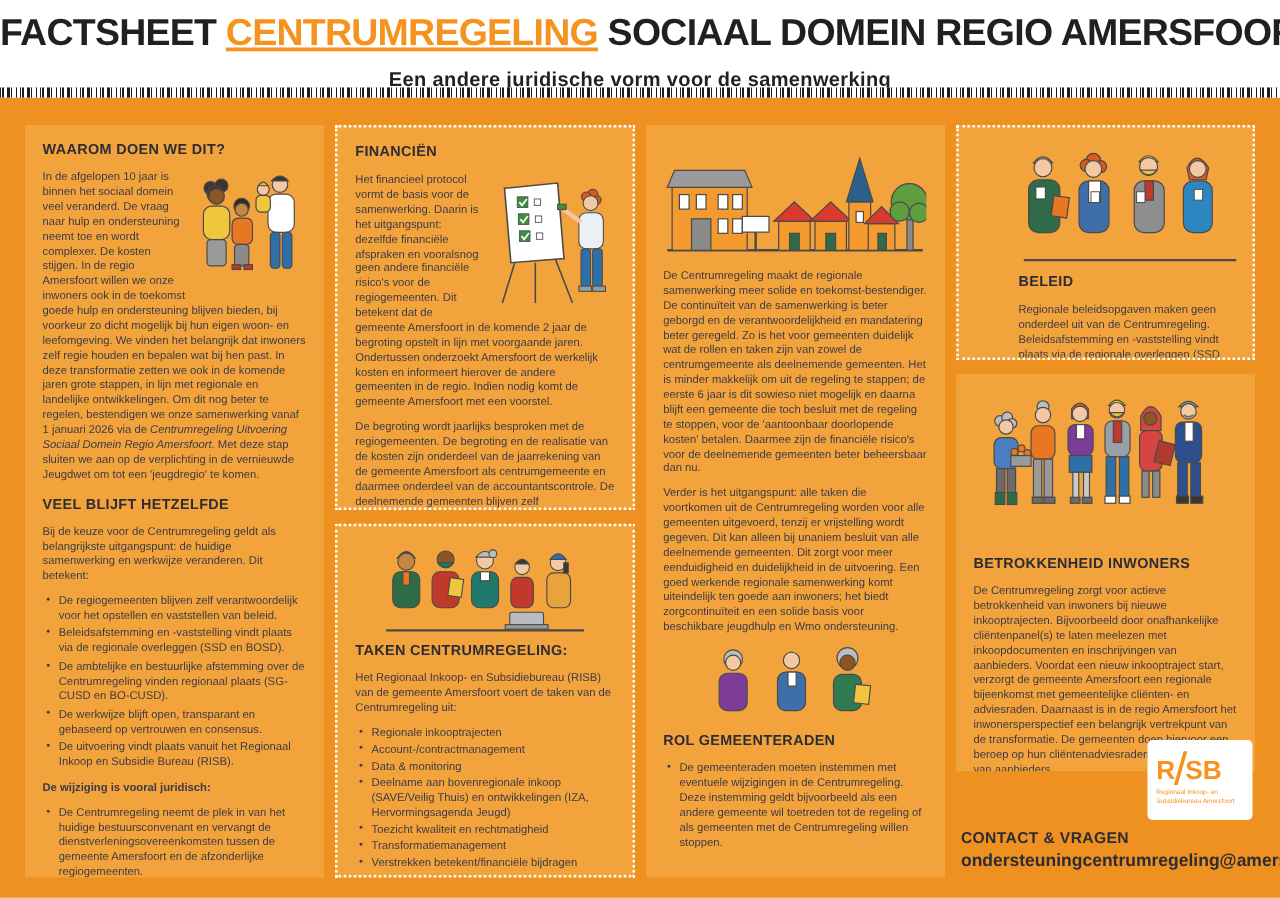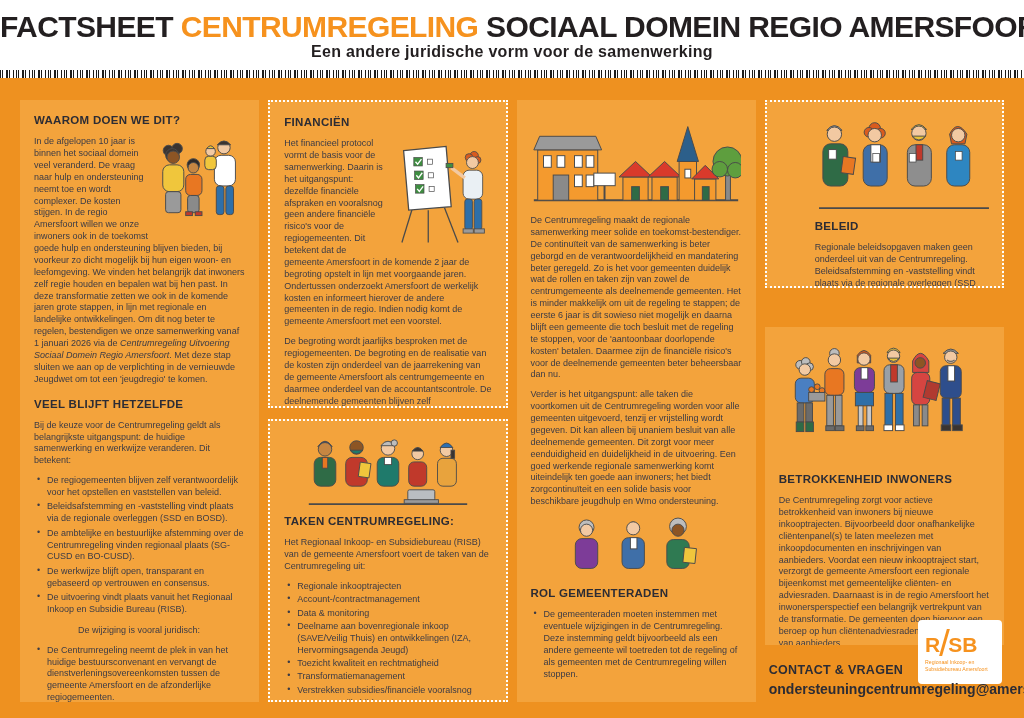--- a/index.html
+++ b/index.html
@@ -3,48 +3,48 @@
 <meta charset="utf-8">
 <style>
   * { margin:0; padding:0; box-sizing:border-box; }
   html,body { width:1024px; }
   body { font-family:"Liberation Sans", sans-serif; }
   .page { position:relative; width:1024px; height:718px; background:#EE9120; overflow:hidden; }
 
   
   .header { position:absolute; top:0; left:0; right:0; height:70px; background:#ffffff; text-align:center; }
   .title { padding-top:11px; font-size:30px; font-weight:bold; color:#231f20; letter-spacing:-0.6px; line-height:1.05; white-space:nowrap; }
-  .title .hl { color:#F6921E; }
-  .subtitle { font-size:16px; font-weight:bold; color:#231f20; margin-top:0; letter-spacing:0.3px; }
+  .title .hl { color:#F6921E;text-decoration:underline; }
+  .subtitle { font-size:16px; font-weight:bold; color:#231f20; margin-top:13px; letter-spacing:0.3px; }
   .barcode { position:absolute; top:70px; left:0; right:0; height:8px; background-color:#ffffff;
     background-image:repeating-linear-gradient(90deg,#1d1d1b 0 1px,#ffffff 1px 2px,#1d1d1b 2px 3px,#ffffff 3px 6px,#1d1d1b 6px 8px,#ffffff 8px 9px,#1d1d1b 9px 10px,#ffffff 10px 13px,#1d1d1b 13px 14px,#ffffff 14px 16px); }
 
   
   .columns { position:absolute; top:100px; left:20px; right:20px; height:602px; display:flex; gap:9px; }
   .col { flex:1; min-width:0; display:flex; flex-direction:column; gap:11px; }
   .panel { background:#F3A33C; padding:13px 14px; color:#3c3b45; font-size:9px; line-height:1.32; overflow:hidden; }
   .panel.dotted { border:2px dotted #ffffff; }
   .fill { flex:1; }
   h2 { font-size:11.5px; font-weight:bold; color:#2c2c34; letter-spacing:0.3px; margin:0 0 8px; }
   h2.spaced { margin-top:11px; clear:both; }
   p { margin:0 0 8px; }
-  .bold-line { font-weight:normal; margin-top:4px;margin-left:44px; }
+  .bold-line { font-weight:bold; margin-top:4px; }
   ul { list-style:none; margin:5px 0 0; }
   li { position:relative; padding-left:13px; margin-bottom:2.5px; }
   li::before { content:"\2022"; position:absolute; left:3px; top:-1px; }
   li.tight { margin-bottom:1.5px; }
   .float-right { float:right; margin:0 0 4px 6px; }
   .center-ill { display:block; margin:0 auto 8px; }
   svg { display:block; }
   .ill * { shape-rendering:auto; }
 
   
   .panel-financien { height:308px; }
   .panel-beleid { height:188px;padding-left:48px; }
-  .panel-inwoners { height:318px;margin-top:28px; }
+  .panel-inwoners { height:318px; }
   .contact-area { position:relative; flex:1; }
   .contact-text { position:absolute; left:4px; bottom:4px; }
   .contact-text h2 { margin:0 0 3px; font-size:12.5px; }
   .contact-email { font-size:14px; font-weight:bold; color:#2c2c34; text-decoration:none; }
   .risb-logo { position:absolute; right:2px; top:-36px; width:84px; height:64px; background:#ffffff; border-radius:4px; padding:5px 7px 4px; }
   .risb-acronym { display:flex; align-items:flex-end; height:30px; }
   .risb-acronym .letter { font-size:21px; font-weight:bold; color:#F6921E; line-height:0.9; }
   .risb-slash { display:inline-block; width:3px; height:27px; background:#F6921E; transform:skewX(-16deg); margin:0 2px -1px 3px; }
   .risb-lines { margin-top:4px; font-size:5.2px; line-height:1.35; color:#F6921E; }
 </style>
@@ -178,21 +178,21 @@
         </svg>
         <h2>TAKEN CENTRUMREGELING:</h2>
         <p>Het Regionaal Inkoop- en Subsidiebureau (RISB) van de gemeente Amersfoort voert de taken van de Centrumregeling uit:</p>
         <ul>
           <li class="tight">Regionale inkooptrajecten</li>
           <li class="tight">Account-/contractmanagement</li>
           <li class="tight">Data &amp; monitoring</li>
           <li class="tight">Deelname aan bovenregionale inkoop (SAVE/Veilig Thuis) en ontwikkelingen (IZA, Hervormingsagenda Jeugd)</li>
           <li class="tight">Toezicht kwaliteit en rechtmatigheid</li>
           <li class="tight">Transformatiemanagement</li>
-          <li class="tight">Verstrekken subsidies/financiële vooralsnog</li>
+          <li class="tight">Verstrekken betekent/financiële bijdragen</li>
           <li class="tight">Ontvangen rijksbijdragen</li>
 
         </ul>
       </div>
     </section>
 
     <section class="col">
       <div class="panel fill">
         <svg class="center-ill ill" width="210" height="92" viewBox="0 0 215 95" style="margin-top:2px;">
           <line x1="2" y1="88" x2="213" y2="88" stroke="#4a4a4a" stroke-width="2"></line>

